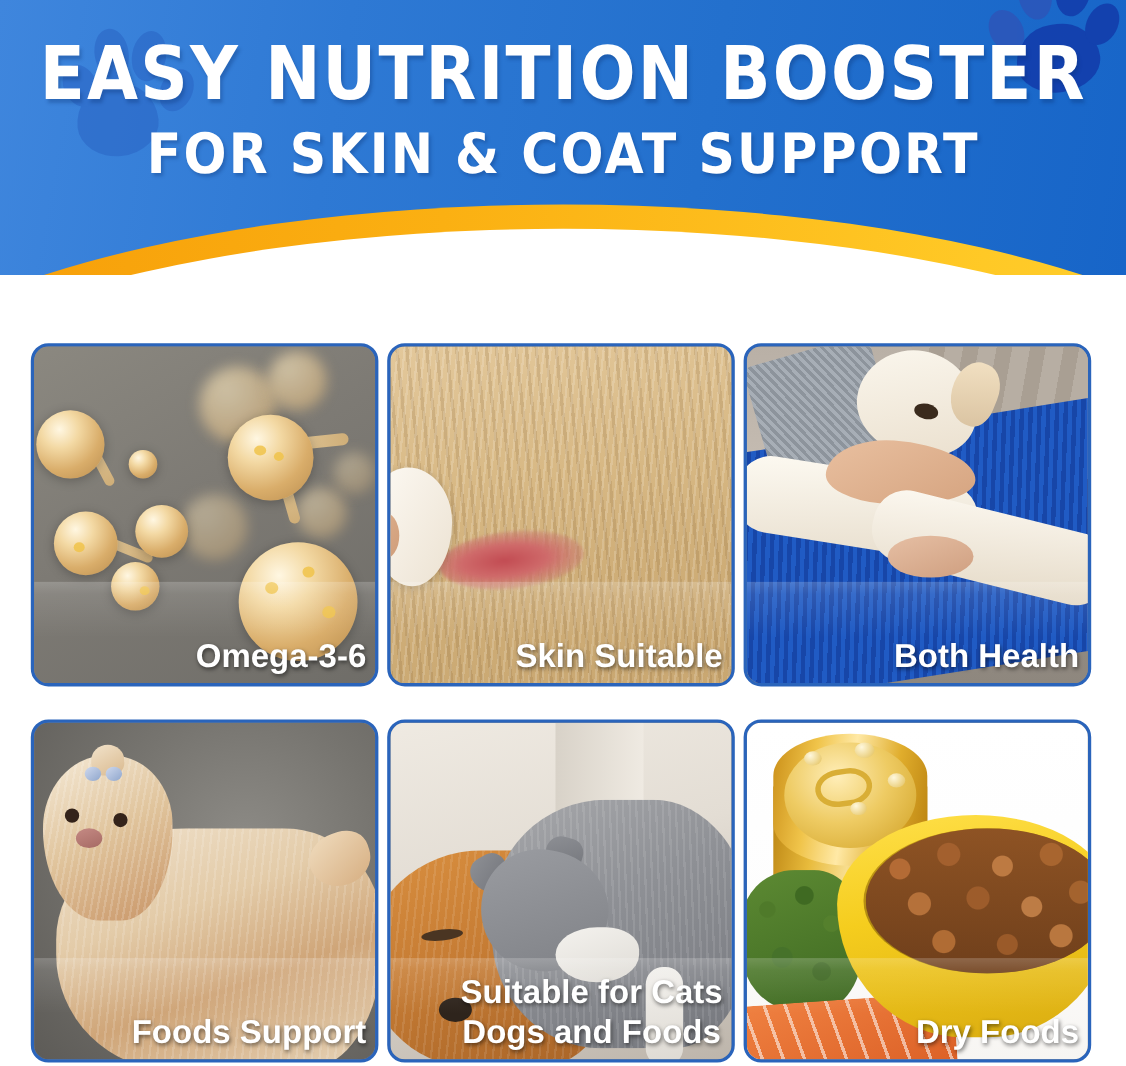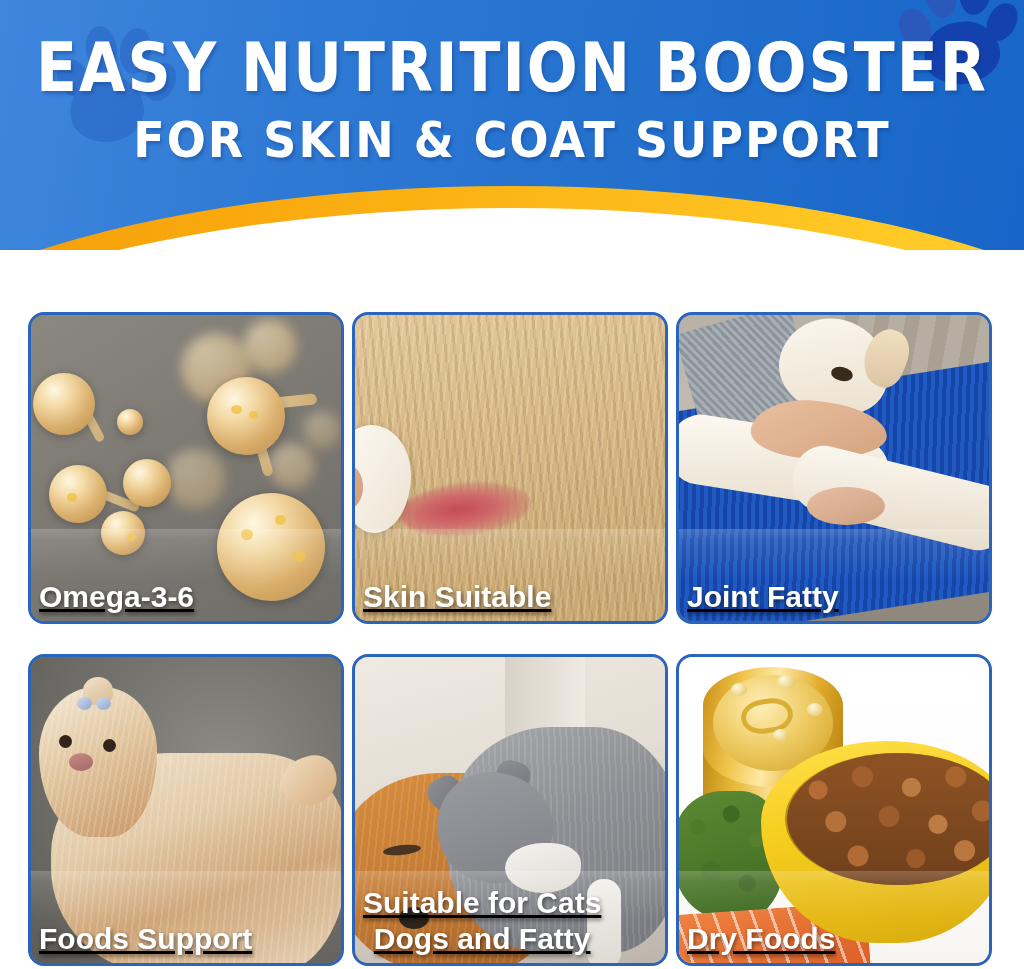--- a/index.html
+++ b/index.html
@@ -73,23 +73,22 @@
   }
   .card {
     position:relative; width:316px; height:312px;
     border:3px solid #2a64bb; border-radius:16px;
     overflow:hidden; background:#888;
   }
   .photo { position:absolute; inset:0; overflow:hidden; }
   .caption-band {
     position:absolute; left:0; right:0; bottom:0; height:92px;
     background:linear-gradient(180deg,rgba(255,255,255,.20) 0%,rgba(255,255,255,.10) 12%,rgba(255,255,255,0) 55%);
-    display:flex; align-items:flex-end; justify-content:flex-start;
+    display:flex; align-items:flex-end; justify-content:flex-end;
     padding-bottom:6px;
-    text-decoration:underline;
   }
   .caption {
     font-family:"Liberation Sans", sans-serif;
     font-weight:700; font-size:30px; line-height:36px;
     color:#ffffff; text-align:center;
     text-shadow:1px 2px 4px rgba(0,0,0,.55);
     padding:0 8px;
   }
 
   
@@ -334,21 +333,21 @@
         <span class="j-sleeve"></span>
         <span class="j-head"></span>
         <span class="j-ear"></span>
         <span class="j-eye"></span>
         <span class="j-leg1"></span>
         <span class="j-hand"></span>
         <span class="j-leg2"></span>
         <span class="j-paw"></span>
       </div>
       <div class="caption-band">
-        <div class="caption">Joint Fatty</div>
+        <div class="caption">Both Health</div>
       </div>
     </div>
 
     <div class="card">
       <div class="photo ph-coat">
         <span class="c-body"></span>
         <span class="c-tail"></span>
         <span class="c-head"></span>
         <span class="c-tuft"></span>
         <span class="c-bow">
@@ -373,21 +372,21 @@
         <span class="dc-cat"></span>
         <span class="dc-catear l"></span>
         <span class="dc-catear r"></span>
         <span class="dc-cathead"></span>
         <span class="dc-catbib"></span>
         <span class="dc-catleg"></span>
       </div>
       <div class="caption-band">
         <div class="caption">
           <span>Suitable for Cats</span><br>
-          <span>Dogs and Fatty</span>
+          <span>Dogs and Foods</span>
         </div>
       </div>
     </div>
 
     <div class="card">
       <div class="photo ph-food">
         <span class="f-canbody"></span>
         <span class="f-can"></span>
         <span class="f-cantop"></span>
         <span class="f-ring"></span>

